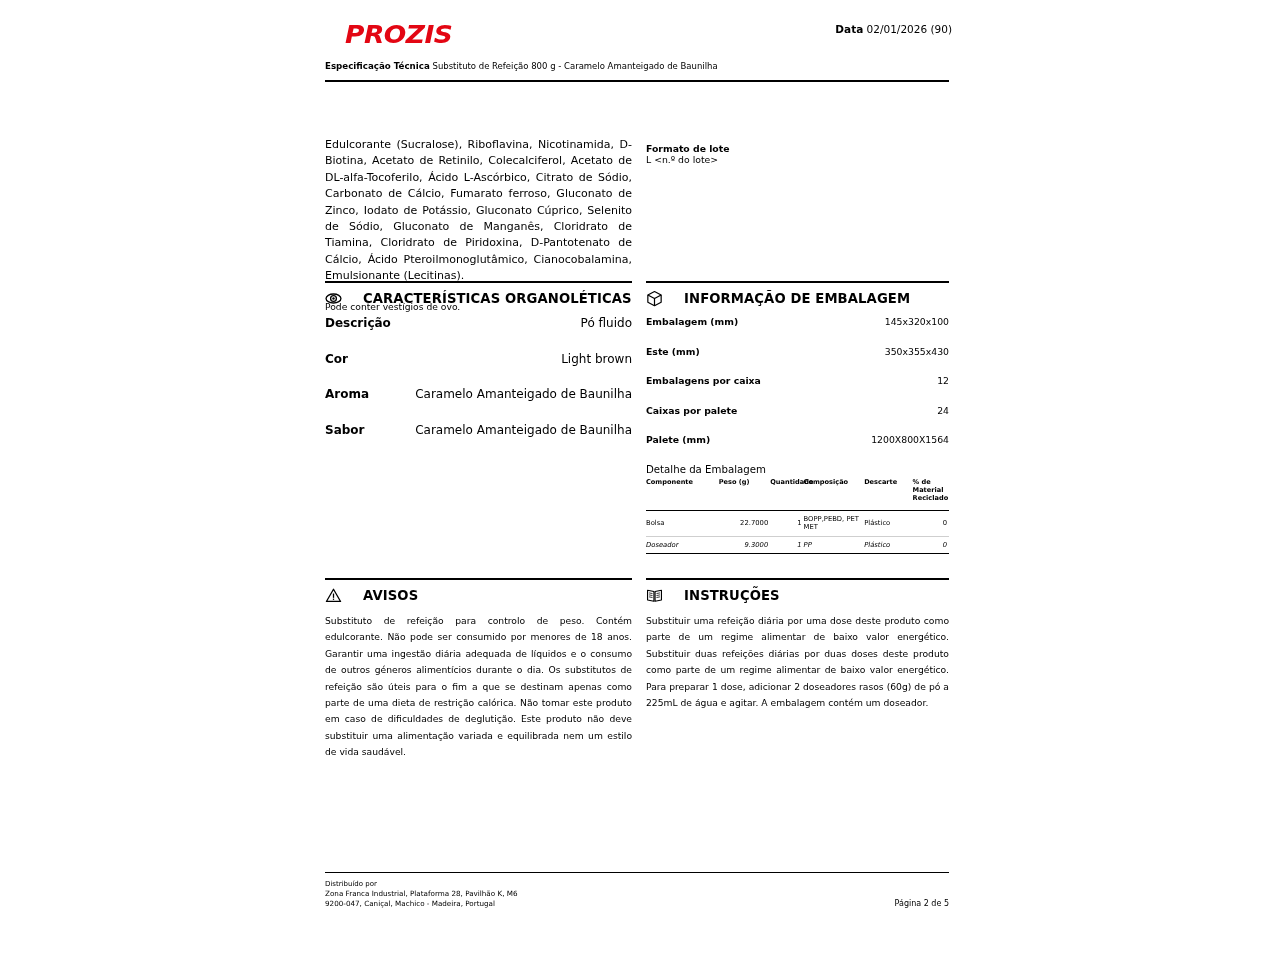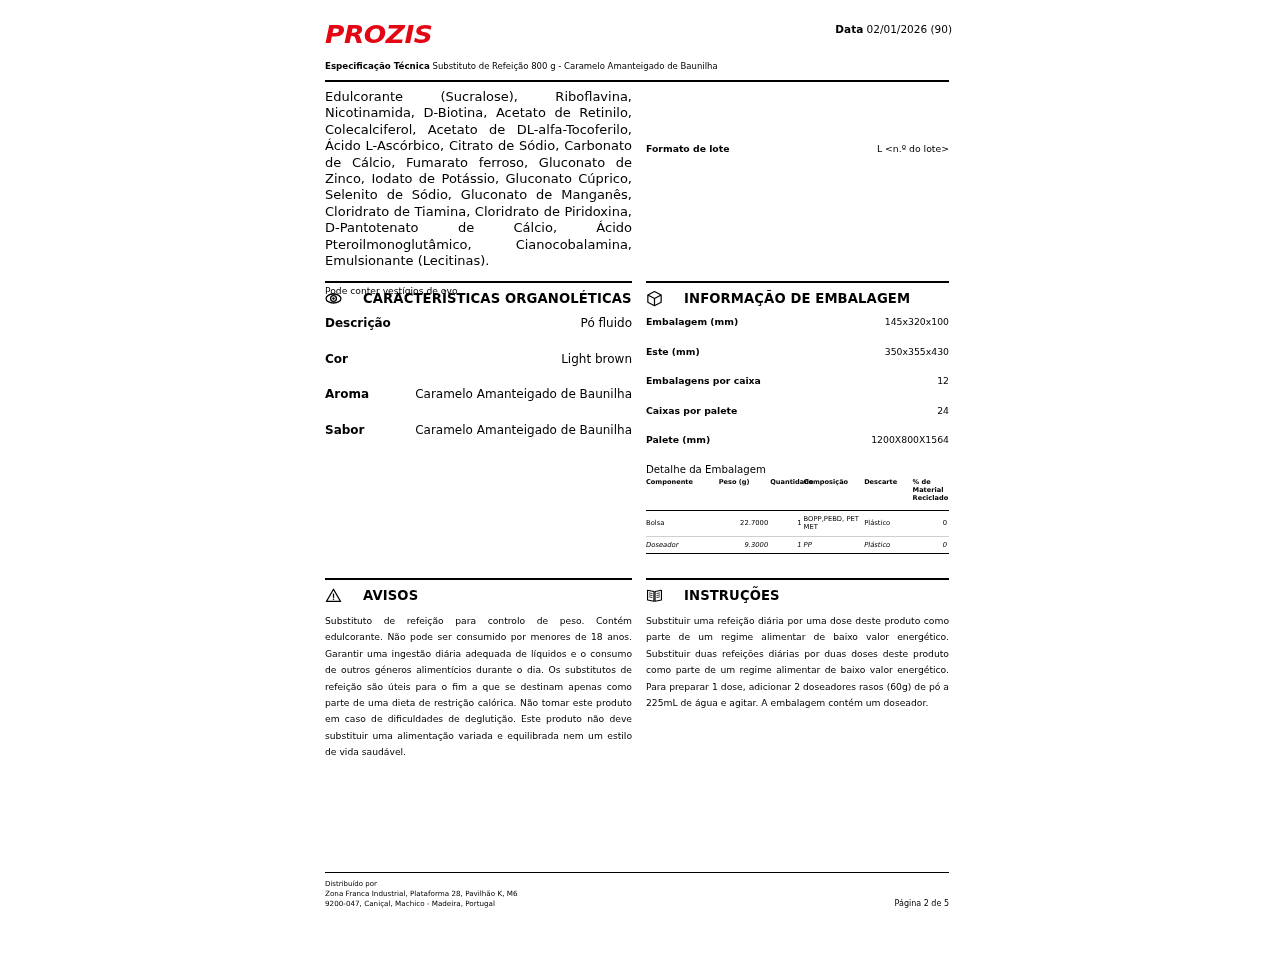--- a/index.html
+++ b/index.html
@@ -21,20 +21,21 @@
     left: 322px;
     top: 0;
     width: 630px;
     height: 953px;
   }
 
   
   .header {
     position: relative;
     height: 56px;
+    margin-left: 20px;
   }
 
   .logo {
     position: absolute;
     left: 3px;
     top: 20px;
     font-family: "DejaVu Sans", "Liberation Sans", sans-serif;
     font-size: 25px;
     font-weight: bold;
     font-style: italic;
@@ -96,44 +97,46 @@
 
   .col-right {
     position: absolute;
     left: 324px;
     top: 0;
     width: 303px;
   }
 
   
   .ingredients {
-    font-size: 13px;
+    font-size: 11px;
     line-height: 16.4px;
     text-align: justify;
     text-align-last: left;
     padding-top: 5px;
+    margin-top: 48px;
   }
 
   .traces {
     font-size: 9.2px;
     line-height: 16.4px;
     padding-top: 14px;
   }
 
   
   .lot-block {
     position: relative;
     padding-top: 59px;
   }
   .kv-row {
     display: flex;
     justify-content: space-between;
     align-items: baseline;
     font-size: 9.3px;
     padding: 0 0 0 0;
+    flex-direction: column;
   }
   .kv-row .kv-label {
     font-weight: bold;
     white-space: nowrap;
   }
   .kv-row .kv-value {
     font-weight: normal;
     text-align: left;
     white-space: nowrap;
   }

